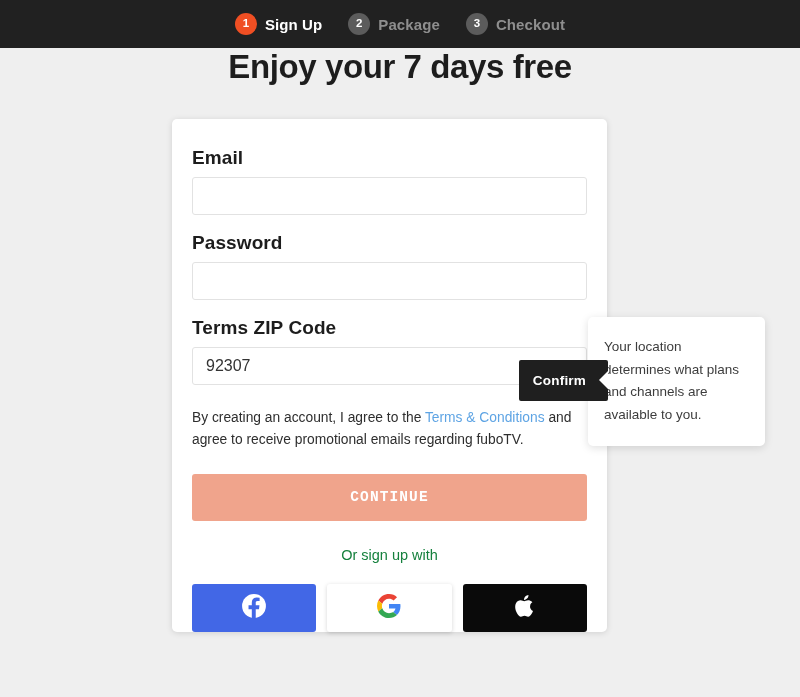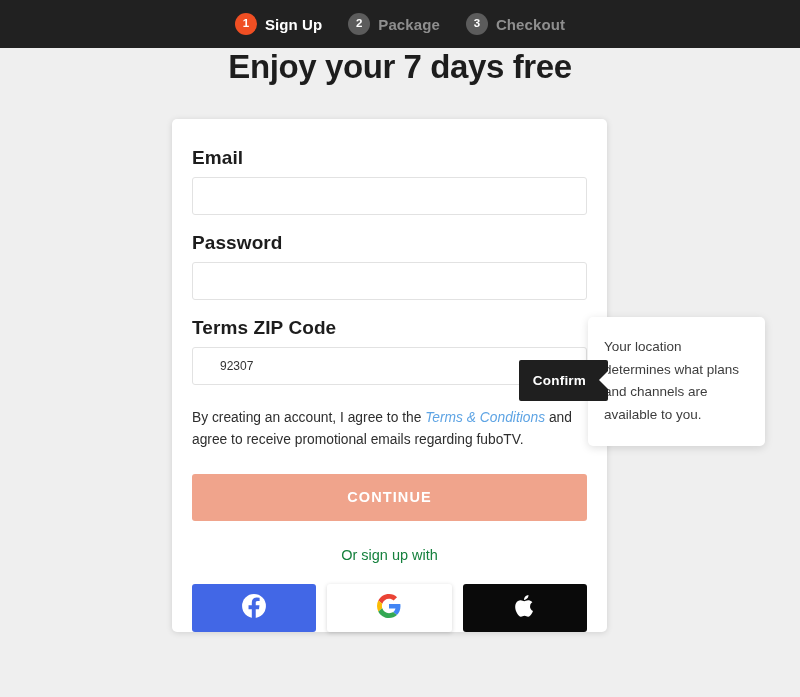--- a/index.html
+++ b/index.html
@@ -105,23 +105,23 @@
     margin-bottom: 8px;
   }
 
   .text-input {
     width: 100%;
     height: 38px;
     border: 1px solid #e2e2e2;
     border-radius: 3px;
     background: #ffffff;
     font-family: "Liberation Sans", sans-serif;
-    font-size: 12px;
+    font-size: 16px;
     color: #333;
-    padding: 0 27px;
+    padding: 0 13px;
     outline: none;
   }
   .text-input::placeholder { color: #b0b0b0; }
 
   .field-group { margin-bottom: 17px; }
   .field-group.zip { margin-bottom: 0; position: relative; }
 
   
   .confirm-tag {
     position: absolute;
@@ -174,34 +174,33 @@
   
   .terms {
     margin-top: 22px;
     font-size: 13.8px;
     line-height: 1.62;
     color: #2e2e2e;
   }
   .terms a {
     color: #5ea4e4;
     text-decoration: none;
-    font-style: italic;
   }
 
   
   .continue-btn {
     display: block;
     width: 100%;
     margin-top: 22px;
     height: 47px;
     background: #f0a48c;
     color: #ffffff;
     border: none;
     border-radius: 3px;
-    font-family: Liberation Sans, sans-serif;
+    font-family: Liberation Mono, monospace;
     font-size: 14.5px;
     font-weight: bold;
     letter-spacing: 1.1px;
     cursor: pointer;
   }
 
   
   .or-text {
     text-align: center;
     margin-top: 26px;

